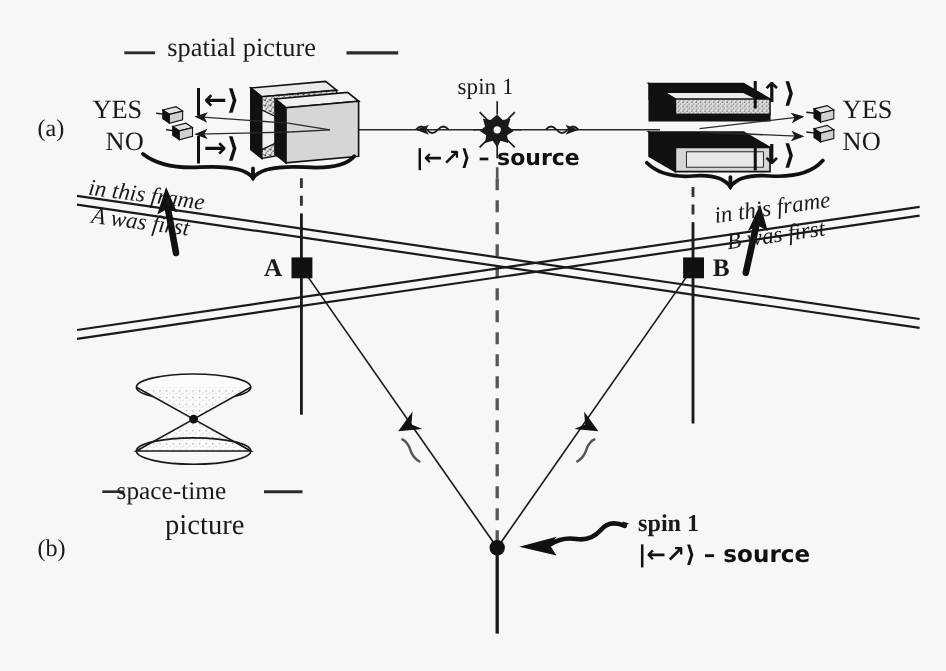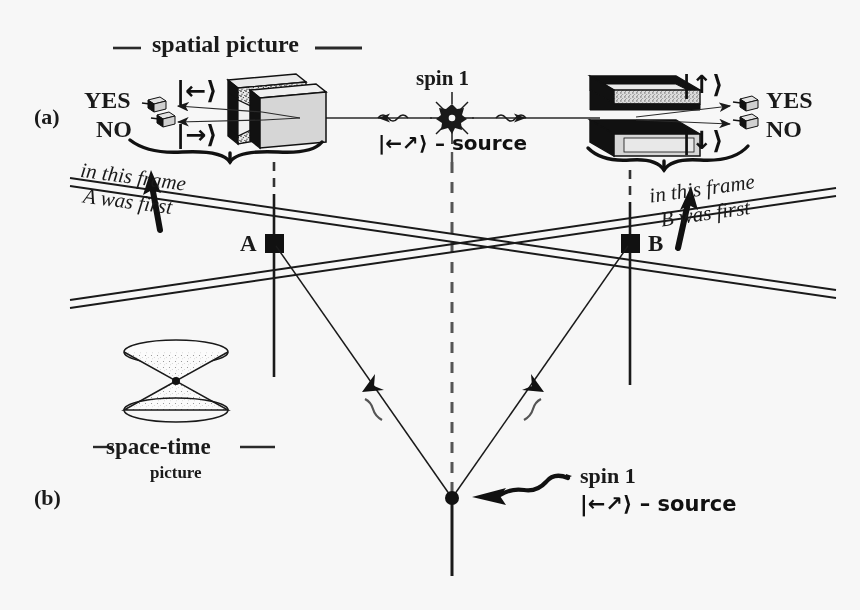--- a/index.html
+++ b/index.html
@@ -14,21 +14,21 @@
     overflow:hidden;
   }
   #svg-layer{position:absolute;left:0;top:0;width:860px;height:610px;}
   .lbl{
     position:absolute;
     font-family:"Liberation Serif", serif;
     color:#1a1a1a;
     white-space:nowrap;
     line-height:1;
   }
-  .serif-plain{font-family:"Liberation Serif", serif;font-weight:bold;}
+  .serif-plain{font-family:"Liberation Serif", serif;}
   .bold-serif{font-family:"Liberation Serif", serif;font-weight:bold;}
   .ital{font-style:italic;}
   .ket{
     font-family:"DejaVu Sans", sans-serif;
     font-weight:bold;
     color:#111;
   }
 </style>
 </head>
 <body>
@@ -279,18 +279,18 @@
 
   <div style="position:absolute;left:648px;top:186px;transform:rotate(-8deg);transform-origin:left top;">
     <div class="lbl ital" style="position:relative;left:0;top:0;font-size:21px;">in this frame</div>
     <div class="lbl ital" style="position:relative;left:8px;top:4px;font-size:21px;">B was first</div>
   </div>
 
   <div class="lbl bold-serif" style="left:240px;top:232px;font-size:23px;">A</div>
   <div class="lbl bold-serif" style="left:648px;top:232px;font-size:23px;">B</div>
 
   <div class="lbl serif-plain" style="left:106px;top:435px;font-size:23px;">space-time</div>
-  <div class="lbl serif-plain" style="left:150px;top:464px;font-size:17px;">picture</div>
+  <div class="lbl serif-plain" style="left:150px;top:464px;font-size:26px;">picture</div>
 
   <div class="lbl bold-serif" style="left:580px;top:465px;font-size:22px;">spin 1</div>
   <div class="lbl ket" style="left:580px;top:494px;font-size:21px;">|←↗⟩ – source</div>
 
 </div>
 
 </body></html>

